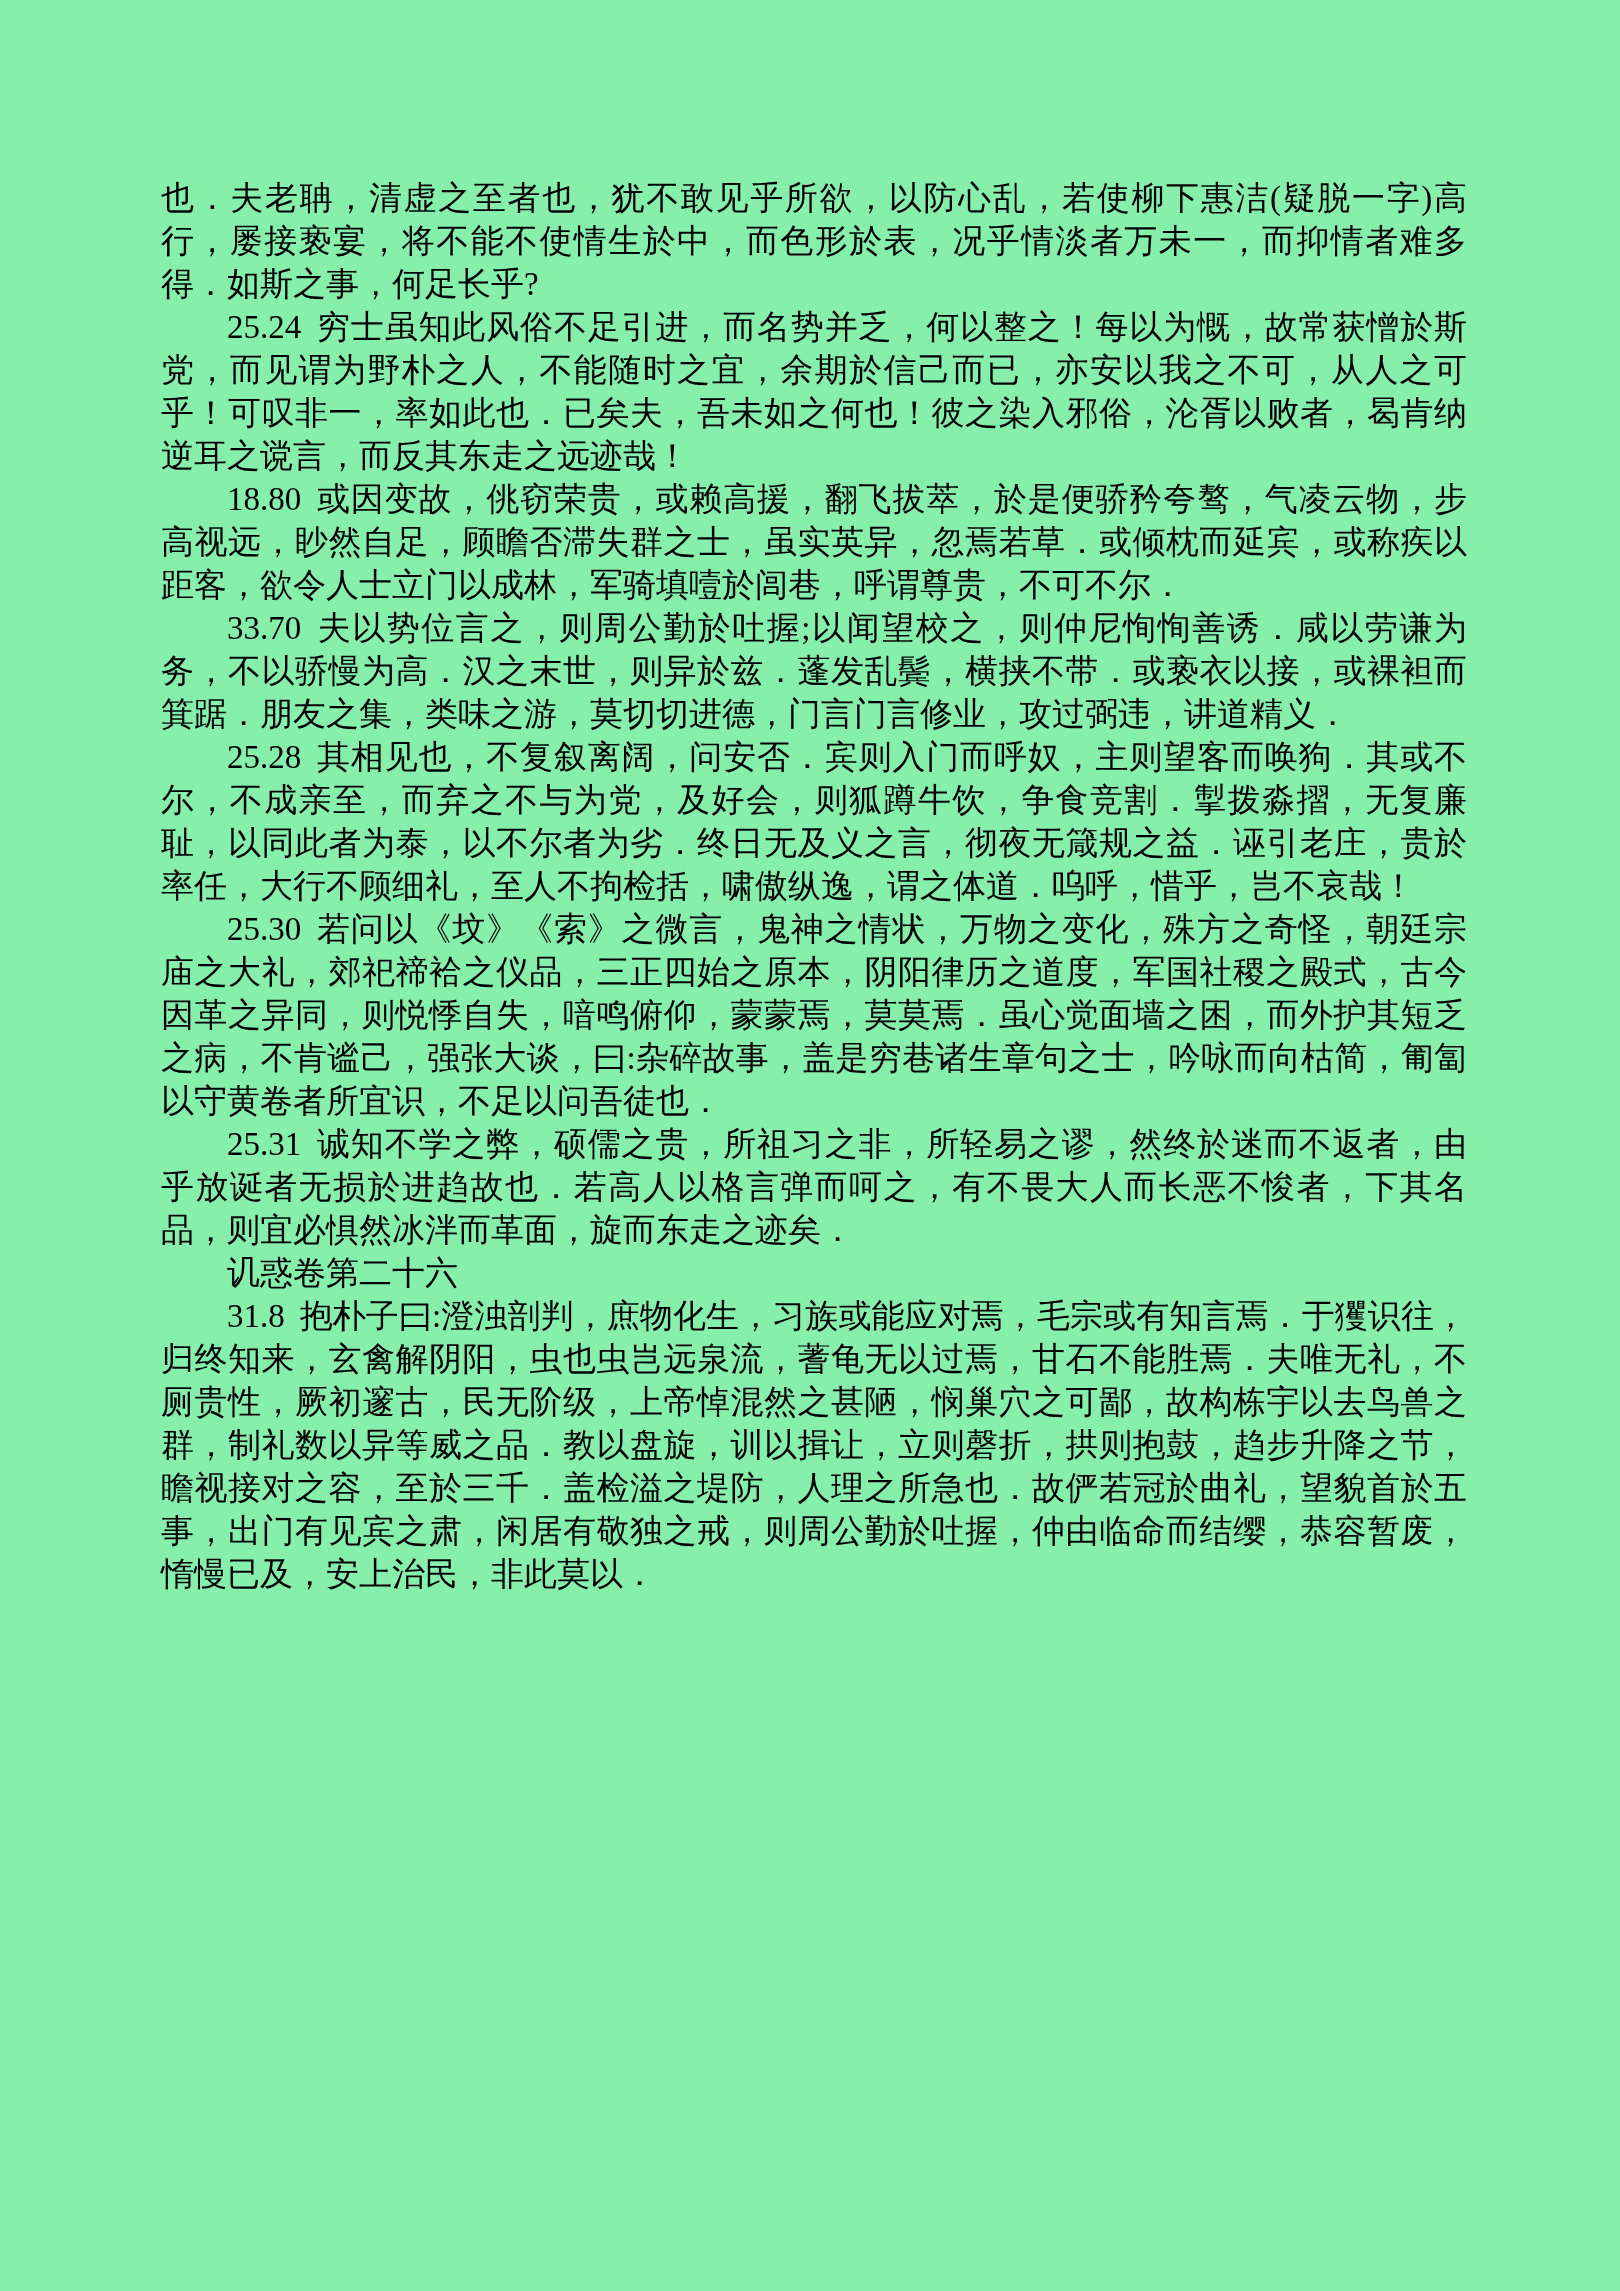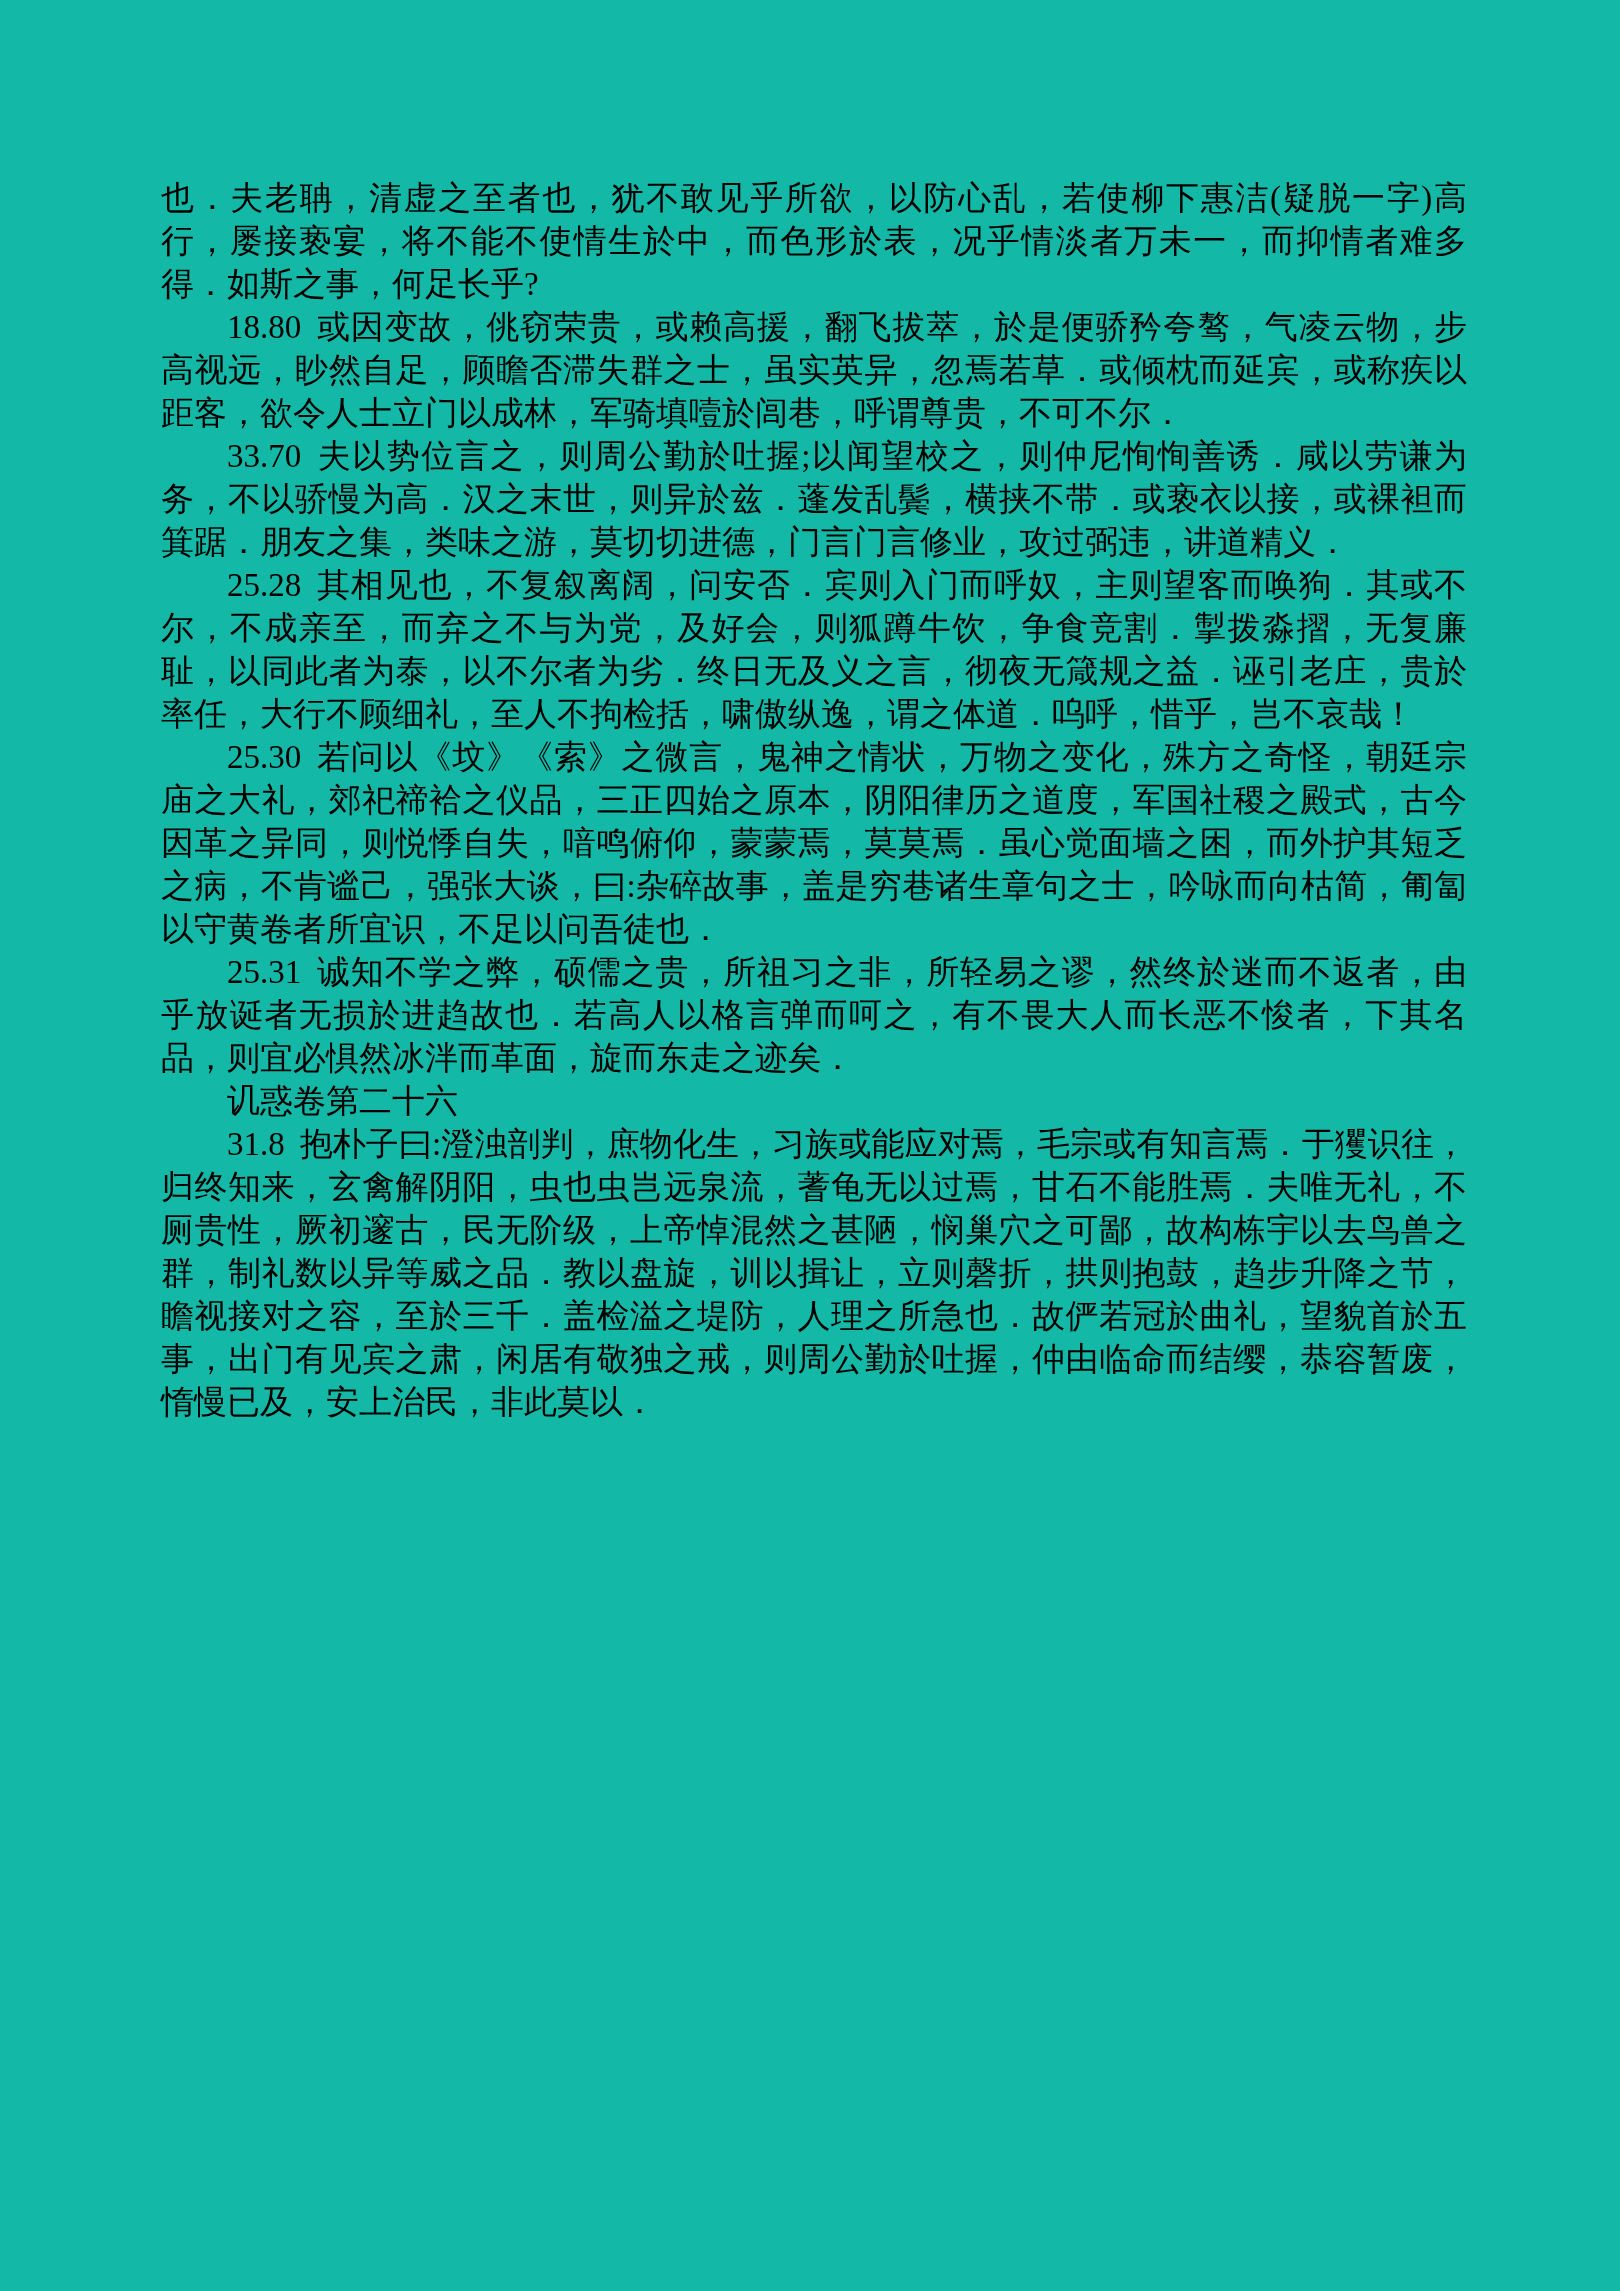--- a/index.html
+++ b/index.html
@@ -4,21 +4,21 @@
 <style>
   html, body {
     margin: 0;
     padding: 0;
     background: #ffffff;
   }
   .page {
     position: relative;
     width: 1620px;
     height: 2292px;
-    background: #14b8a6;
+    background: #86efac;
     overflow: hidden;
   }
   .text-block {
     position: absolute;
     left: 161px;
     top: 177px;
     width: 1306px;
     color: #000000;
     font-family: "Liberation Serif", serif;
     font-size: 33px;
@@ -38,20 +38,21 @@
   .para-number {
     padding-right: 0.45em;
   }
 </style>
 </head>
 <body>
 
 <div class="page">
   <div class="text-block">
       <p class="continuation"><span>也．夫老聃，清虚之至者也，犹不敢见乎所欲，以防心乱，若使柳下惠洁(疑脱一字)高行，屡接亵宴，将不能不使情生於中，而色形於表，况乎情淡者万未一，而抑情者难多得．如斯之事，何足长乎?</span></p>
+      <p><span class="para-number">25.24</span><span>穷士虽知此风俗不足引进，而名势并乏，何以整之！每以为慨，故常获憎於斯党，而见谓为野朴之人，不能随时之宜，余期於信己而已，亦安以我之不可，从人之可乎！可叹非一，率如此也．已矣夫，吾未如之何也！彼之染入邪俗，沦胥以败者，曷肯纳逆耳之谠言，而反其东走之远迹哉！</span></p>
       <p><span class="para-number">18.80</span><span>或因变故，佻窃荣贵，或赖高援，翻飞拔萃，於是便骄矜夸骜，气凌云物，步高视远，眇然自足，顾瞻否滞失群之士，虽实英异，忽焉若草．或倾枕而延宾，或称疾以距客，欲令人士立门以成林，军骑填噎於闾巷，呼谓尊贵，不可不尔．</span></p>
       <p><span class="para-number">33.70</span><span>夫以势位言之，则周公勤於吐握;以闻望校之，则仲尼恂恂善诱．咸以劳谦为务，不以骄慢为高．汉之末世，则异於兹．蓬发乱鬓，横挟不带．或亵衣以接，或裸袒而箕踞．朋友之集，类味之游，莫切切进德，门言门言修业，攻过弼违，讲道精义．</span></p>
       <p><span class="para-number">25.28</span><span>其相见也，不复叙离阔，问安否．宾则入门而呼奴，主则望客而唤狗．其或不尔，不成亲至，而弃之不与为党，及好会，则狐蹲牛饮，争食竞割．掣拨淼摺，无复廉耻，以同此者为泰，以不尔者为劣．终日无及义之言，彻夜无箴规之益．诬引老庄，贵於率任，大行不顾细礼，至人不拘检括，啸傲纵逸，谓之体道．呜呼，惜乎，岂不哀哉！</span></p>
       <p><span class="para-number">25.30</span><span>若问以《坟》《索》之微言，鬼神之情状，万物之变化，殊方之奇怪，朝廷宗庙之大礼，郊祀禘袷之仪品，三正四始之原本，阴阳律历之道度，军国社稷之殿式，古今因革之异同，则悦悸自失，喑鸣俯仰，蒙蒙焉，莫莫焉．虽心觉面墙之困，而外护其短乏之病，不肯谧己，强张大谈，曰:杂碎故事，盖是穷巷诸生章句之士，吟咏而向枯简，匍匐以守黄卷者所宜识，不足以问吾徒也．</span></p>
       <p><span class="para-number">25.31</span><span>诚知不学之弊，硕儒之贵，所祖习之非，所轻易之谬，然终於迷而不返者，由乎放诞者无损於进趋故也．若高人以格言弹而呵之，有不畏大人而长恶不悛者，下其名品，则宜必惧然冰泮而革面，旋而东走之迹矣．</span></p>
       <p><span>讥惑卷第二十六</span></p>
       <p><span class="para-number">31.8</span><span>抱朴子曰:澄浊剖判，庶物化生，习族或能应对焉，毛宗或有知言焉．于玃识往，归终知来，玄禽解阴阳，虫也虫岂远泉流，蓍龟无以过焉，甘石不能胜焉．夫唯无礼，不厕贵性，厥初邃古，民无阶级，上帝悼混然之甚陋，悯巢穴之可鄙，故构栋宇以去鸟兽之群，制礼数以异等威之品．教以盘旋，训以揖让，立则磬折，拱则抱鼓，趋步升降之节，瞻视接对之容，至於三千．盖检溢之堤防，人理之所急也．故俨若冠於曲礼，望貌首於五事，出门有见宾之肃，闲居有敬独之戒，则周公勤於吐握，仲由临命而结缨，恭容暂废，惰慢已及，安上治民，非此莫以．</span></p>
     </div>
 </div>
 

